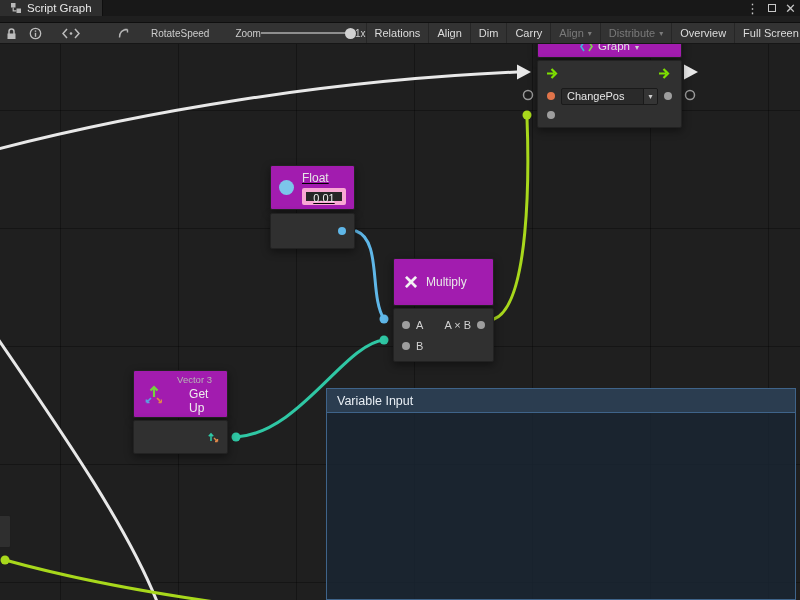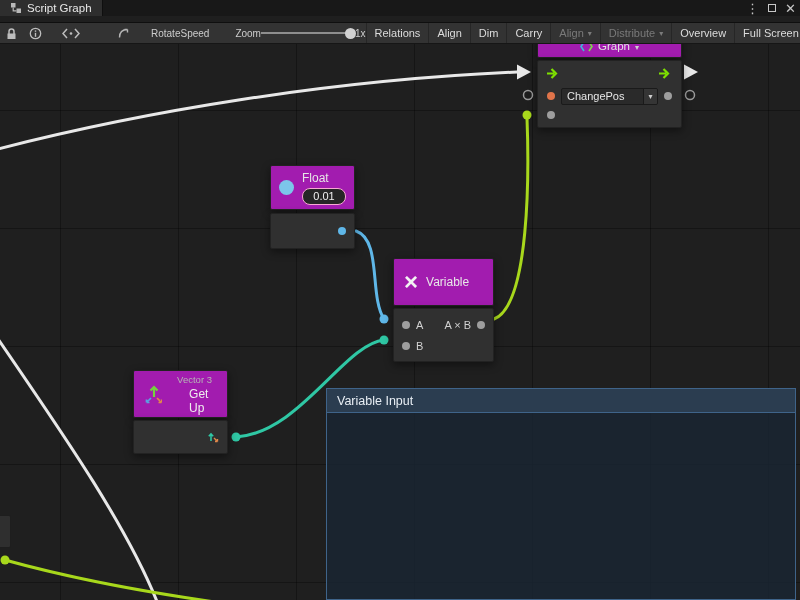--- a/index.html
+++ b/index.html
@@ -59,28 +59,28 @@
   .setvar .row-val { height:20px; padding-bottom:4px; }
   .dd { flex:1; height:17px; background:#2a2a2a; border:1px solid #1a1a1a; border-radius:2px;
         display:flex; align-items:center; font-size:11px; color:#e6e6e6; overflow:hidden; }
   .dd .dd-text { flex:1; padding:0 5px; white-space:nowrap; }
   .dd .dd-caret { width:14px; align-self:stretch; border-left:1px solid #1a1a1a;
         display:flex; align-items:center; justify-content:center;
         font-size:8px; color:#cfcfcf; background:#353535; }
   .caret { font-size:8px; color:#cfcfcf; }
 
   
-  .floatn { left:270px; top:165px; width:85px; }
+  .floatn { left:270px; top:165px; width:85px;text-decoration:underline; }
   .floatn .head { height:45px; display:flex; align-items:center; padding:0 8px; gap:8px; }
   .float-circle { width:15px; height:15px; border-radius:50%;
                   background:var(--float-blue,#7cc6ea); flex:0 0 auto; }
   .floatn .col { display:flex; flex-direction:column; gap:3px; flex:1; }
   .floatn .title { font-size:12px; color:#e6e6e6; }
-  .value-field { height:17px; background:#262626; border:1px solid #f9a8d4; border-radius:8px;
-                 font-size:11px; color:#f0f0f0; display:flex; align-items:center;
+  .value-field { height:17px; background:#262626; border:4px solid #f9a8d4; border-radius:2px;
+                 font-size:11px; color:#f0f0f0; display:flex; align-items:flex-start;
                  justify-content:center; }
   .floatn .nports { height:36px; margin-top:3px; display:flex; align-items:center;
                     justify-content:flex-end; padding:0 8px; }
 
   
   .muln { left:393px; top:258px; width:101px; }
   .muln .head { height:48px; display:flex; align-items:center; padding:0 10px; gap:8px; }
   .mul-x { font-size:24px; font-weight:bold; color:#f2f2f2; line-height:1; }
   .muln .title { font-size:12px; color:#e8e8e8; }
   .muln .nports { padding:5px 0; }
@@ -204,21 +204,21 @@
       </div>
     </div>
     <div class="nports">
       <span class="pdot blue"></span>
     </div>
   </div>
 
   <div class="node muln">
     <div class="nbox head">
       <span class="mul-x">×</span>
-      <span class="title">Variable</span>
+      <span class="title">Multiply</span>
     </div>
     <div class="nports">
       <div class="prow">
         <span class="pdot gray"></span>
         <span>A</span>
         <span class="spacer"></span>
         <span>A × B</span>
         <span class="pdot gray"></span>
       </div>
       <div class="prow">

